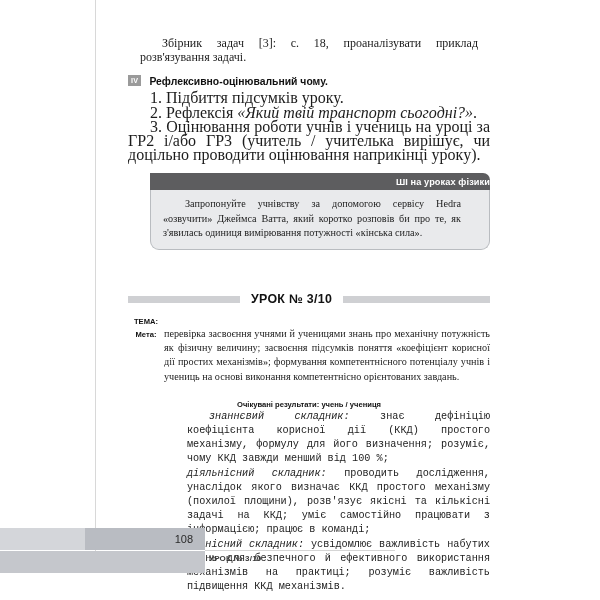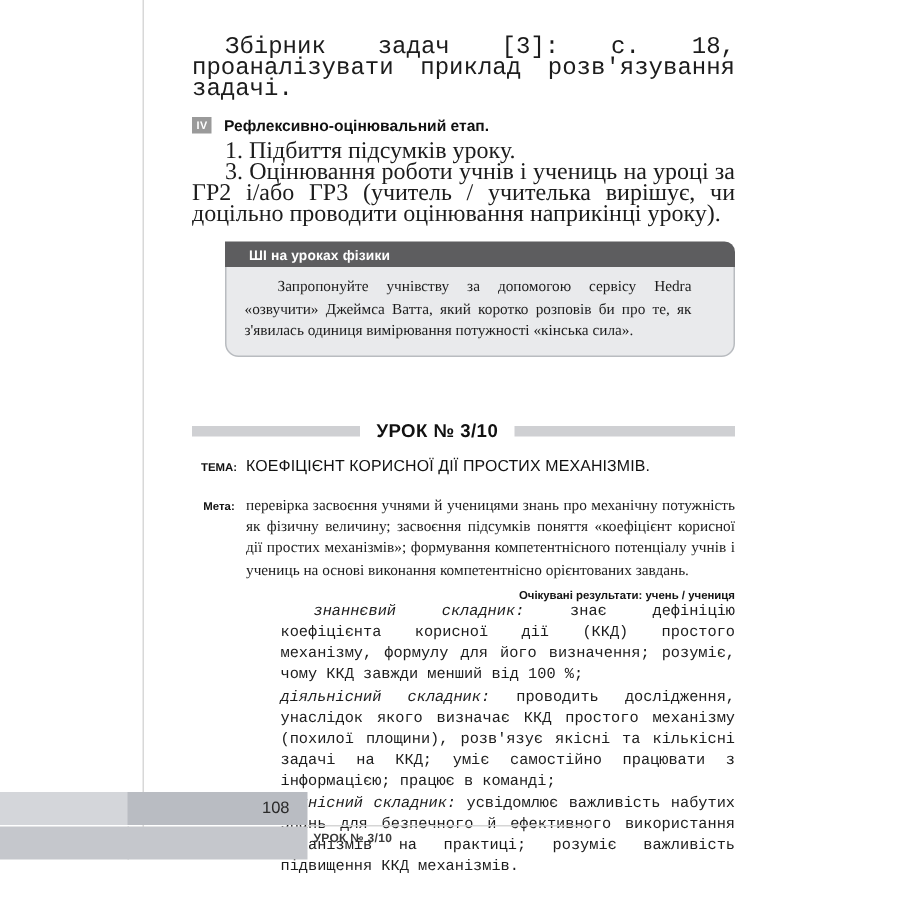--- a/index.html
+++ b/index.html
@@ -35,27 +35,26 @@
   }
 
   .content {
     position: absolute;
     left: 128px;
     top: 24px;
     width: 362px;
   }
 
   p.body {
-    margin: 0;
-    font-size: 16px;
+    margin: 12px;
+    font-size: 12px;
     line-height: 14.2px;
     text-align: justify;
     text-indent: 22px;
     hyphens: auto;
-    font-family: Liberation Mono, monospace;
   }
 
   
   .stage {
     display: flex;
     align-items: center;
     margin-top: 12px;
     margin-bottom: 4px;
   }
   .stage-chip {
@@ -102,20 +101,21 @@
   .callout-head {
     background: #5d5d5f;
     color: #ffffff;
     font-family: "Liberation Sans", sans-serif;
     font-weight: bold;
     font-size: 9.2px;
     line-height: 14px;
     padding: 2px 0 2px 16px;
     border-radius: 0 7px 0 0;
     letter-spacing: 0.1px;
+    text-align: right;
   }
   .callout-body {
     background: #e9eaec;
     border: 1px solid #b9bcc0;
     border-top: none;
     border-radius: 0 0 9px 9px;
     padding: 7px 28px 9px 12px;
     margin-top: -1px;
   }
   .callout-body p {
@@ -141,21 +141,21 @@
     font-weight: bold;
     font-size: 12.4px;
     letter-spacing: 0.3px;
     color: #111;
     padding: 0 11px;
     white-space: nowrap;
   }
 
   
   .field { display: flex; align-items: baseline; }
-  .field + .field { margin-top: 14px; }
+  .field + .field { margin-top: 1px; }
   .field-label {
     font-family: "Liberation Sans", sans-serif;
     font-weight: bold;
     font-size: 7.6px;
     color: #111;
     width: 36px;
     flex: 0 0 36px;
     text-align: center;
     white-space: nowrap;
   }
@@ -170,22 +170,22 @@
     font-size: 10.2px;
     line-height: 14.2px;
     text-align: justify;
   }
 
   .results-label {
     font-family: "Liberation Sans", sans-serif;
     font-weight: bold;
     font-size: 7.6px;
     color: #111;
-    margin-top: 4px;
-    text-align: right;
+    margin-top: 16px;
+    text-align: center;
     padding-right: 0;
   }
   .results-body {
     margin-left: 59px;
     margin-top: 1px;
     font-family: Liberation Mono, monospace;
   }
   .results-body p {
     margin: 0;
     font-size: 10.2px;
@@ -266,44 +266,44 @@
 <div id="page">
 
   <div class="page-edge"></div>
 
   <div class="content">
 
     <p class="body">Збірник задач [3]: с. 18, проаналізувати приклад розв'язування задачі.</p>
 
     <div class="stage">
       <span class="stage-chip">IV</span>
-      <span class="stage-title">Рефлексивно-оцінювальний етап.</span>
+      <span class="stage-title">Рефлексивно-оцінювальний чому.</span>
     </div>
 
     <ol class="steps">
       <li>1. Підбиття підсумків уроку.</li>
+      <li><span>2. Рефлексія </span><span class="ital">«Який твій транспорт сьогодні?»</span><span>.</span></li>
       <li>3. Оцінювання роботи учнів і учениць на уроці за ГР2 і/або ГР3 (учитель / учителька вирішує, чи доцільно проводити оцінювання наприкінці уроку).</li>
     </ol>
 
     <div class="callout">
       <div class="callout-head">ШІ на уроках фізики</div>
       <div class="callout-body">
         <p>Запропонуйте учнівству за допомогою сервісу Hedra «озвучити» Джеймса Ватта, який коротко розповів би про те, як з'явилась одиниця вимірювання потужності «кінська сила».</p>
       </div>
     </div>
 
     <div class="lesson-banner">
       <span class="banner-rule left"></span>
       <span class="banner-title">УРОК № 3/10</span>
       <span class="banner-rule right"></span>
     </div>
 
     <div class="field">
       <span class="field-label">ТЕМА:</span>
-      <span class="field-value-caps">КОЕФІЦІЄНТ КОРИСНОЇ ДІЇ ПРОСТИХ МЕХАНІЗМІВ.</span>
     </div>
 
     <div class="field">
       <span class="field-label">Мета:</span>
       <span class="field-value">перевірка засвоєння учнями й ученицями знань про механічну потужність як фізичну величину; засвоєння підсумків поняття «коефіцієнт корисної дії простих механізмів»; формування компетентнісного потенціалу учнів і учениць на основі виконання компетентнісно орієнтованих завдань.</span>
     </div>
 
     <div class="results-label">Очікувані результати: учень / учениця</div>
 
     <div class="results-body">

